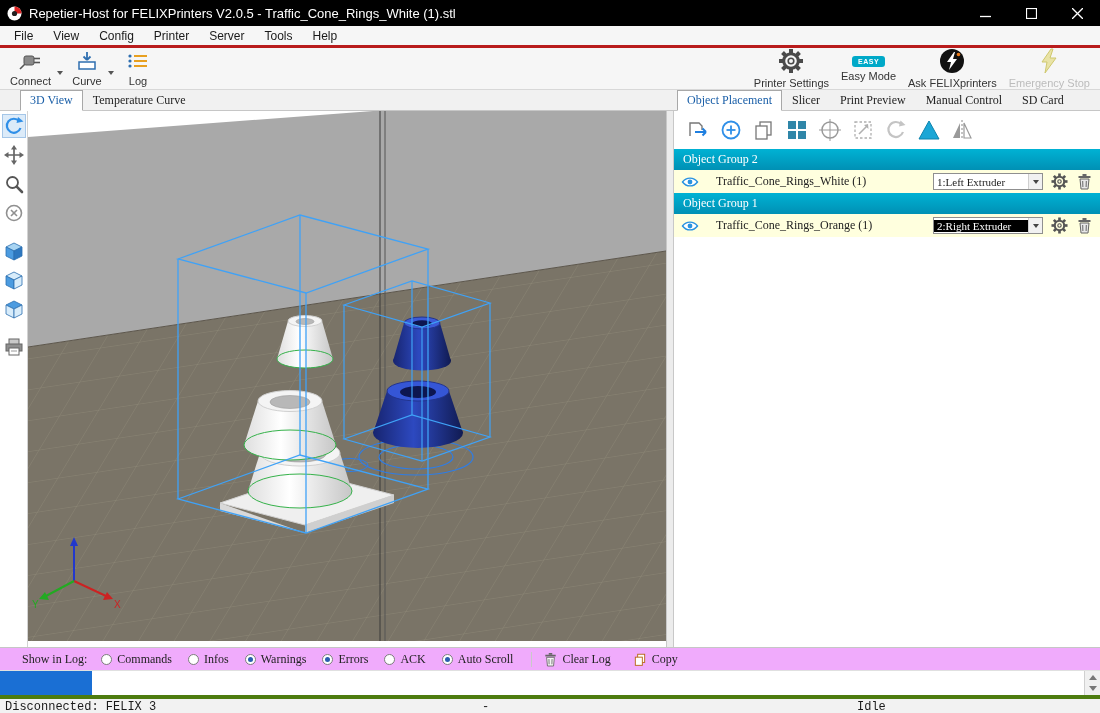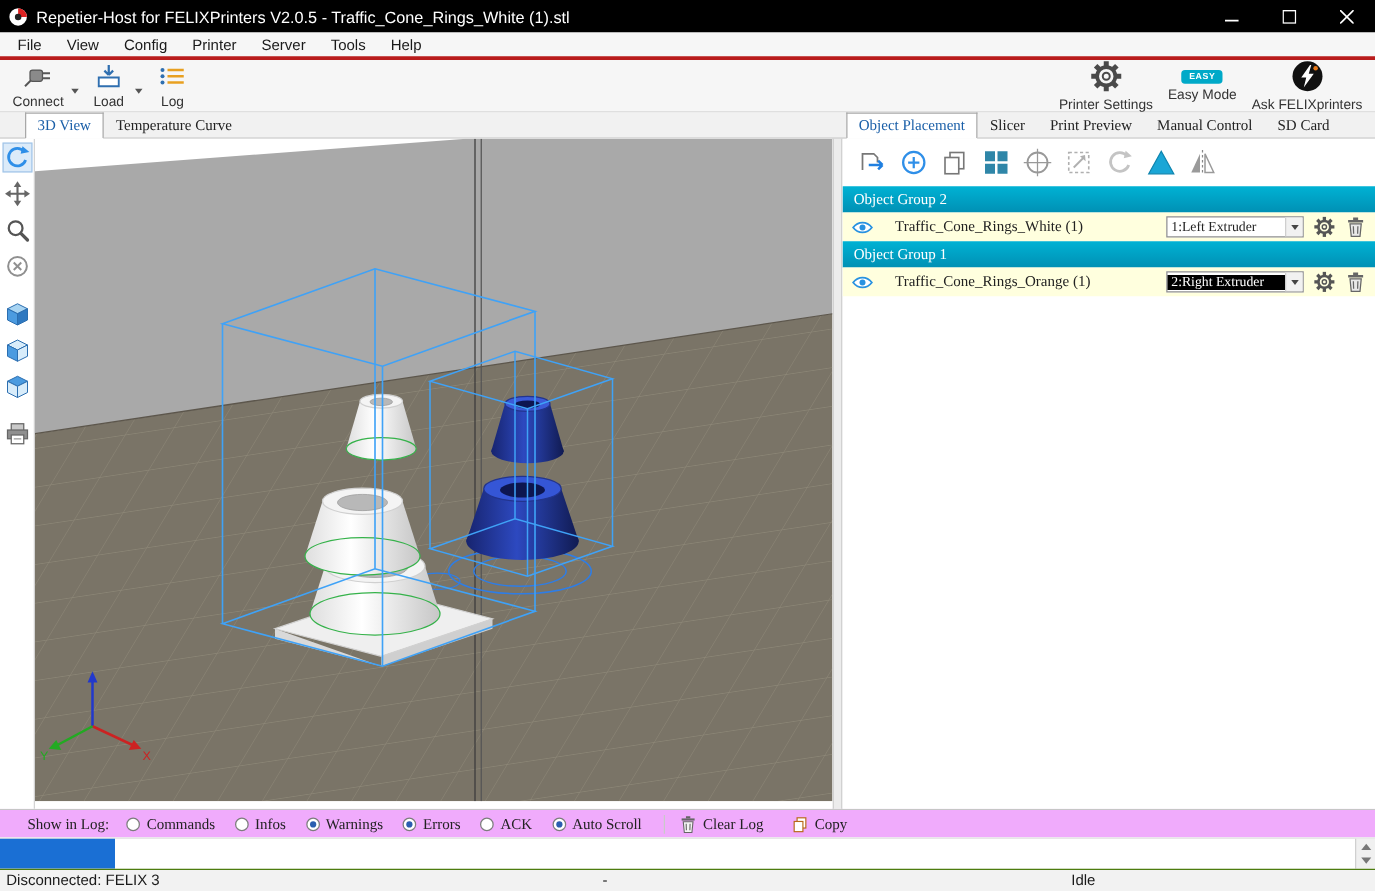--- a/index.html
+++ b/index.html
@@ -66,21 +66,21 @@
 
   
   #logarea { height:25px; background:#fff; position:relative; border-top:1px solid #e0e0e0; }
   .log-sel { position:absolute; left:0; top:0; width:92px; height:100%; background:#1a6fd4; }
   .log-scroll { position:absolute; right:0; top:0; width:16px; height:100%; background:#f0f0f0; border-left:1px solid #d0d0d0; display:flex; flex-direction:column; }
   .scroll-btn { flex:1; display:flex; align-items:center; justify-content:center; }
   .tri-up { width:0; height:0; border:4px solid transparent; border-bottom:5px solid #777; margin-top:-3px;}
   .tri-dn { width:0; height:0; border:4px solid transparent; border-top:5px solid #777; margin-bottom:-3px;}
 
   
-  #statusbar { height:18px; background:#f2f2f2; border-top:1px solid #4d7c0f; position:relative; font-family:Liberation Sans, sans-serif; font-size:12px; color:#1a1a1a; }
+  #statusbar { height:18px; background:#f2f2f2; border-top:4px solid #4d7c0f; position:relative; font-family:Liberation Mono, monospace; font-size:12px; color:#1a1a1a; }
   #status-conn { position:absolute; left:5px; top:1px; }
   #status-center { position:absolute; left:482px; top:1px; }
   #status-idle { position:absolute; left:857px; top:1px; }
 </style>
 </head>
 <body>
 
 <div id="titlebar">
   <span class="app-logo">
     <svg width="15" height="15" viewBox="0 0 15 15">
@@ -133,21 +133,21 @@
     <span class="lbl">Connect</span>
   </div>
   <div class="dd-caret"></div>
   <div class="tool-btn">
     <span>
       <svg width="24" height="22" viewBox="0 0 24 22">
           <path d="M12 2 v8 m0 0 l-3.5 -3.5 M12 10 l3.5 -3.5" stroke="#2f6fb0" stroke-width="1.8" fill="none"></path>
           <path d="M4 12 h16 v7 H4 z" fill="#fff" stroke="#2f6fb0" stroke-width="1.5"></path>
         </svg>
     </span>
-    <span class="lbl">Load</span>
+    <span class="lbl">Curve</span>
   </div>
   <div class="dd-caret"></div>
   <div class="tool-btn">
     <span>
       <svg width="24" height="22" viewBox="0 0 24 22">
           <circle cx="4" cy="6" r="1.6" fill="#2f6fb0"></circle>
           <circle cx="4" cy="11" r="1.6" fill="#2f6fb0"></circle>
           <circle cx="4" cy="16" r="1.6" fill="#2f6fb0"></circle>
           <line x1="8" y1="6" x2="21" y2="6" stroke="#e8a020" stroke-width="2"></line>
           <line x1="8" y1="11" x2="21" y2="11" stroke="#e8a020" stroke-width="2"></line>
@@ -182,20 +182,28 @@
   </div>
   <div class="tool-btn">
     <span>
       <svg width="26" height="26" viewBox="0 0 26 26">
           <circle cx="13" cy="13" r="12" fill="#111"></circle>
           <polygon points="15,4 8,14 12,14 10,22 18,11 14,11 16,4" fill="#fff"></polygon>
           <circle cx="19.5" cy="6.5" r="1.8" fill="#e87818"></circle>
         </svg>
     </span>
     <span class="lbl">Ask FELIXprinters</span>
+  </div>
+  <div class="tool-btn disabled">
+    <span>
+      <svg width="24" height="26" viewBox="0 0 24 26">
+          <polygon points="14,1 5,14 10,14 8,25 19,10 13,10 16,1" fill="#e9e3a6" stroke="#cfc86e" stroke-width="1"></polygon>
+        </svg>
+    </span>
+    <span class="lbl">Emergency Stop</span>
   </div>
 </div>
 
 <div id="tabrow">
   <div class="tabs-left">
     <span class="tab active">3D View</span>
     <span class="tab">Temperature Curve</span>
   </div>
   <div class="tabs-right">
     <span class="tab active">Object Placement</span>

